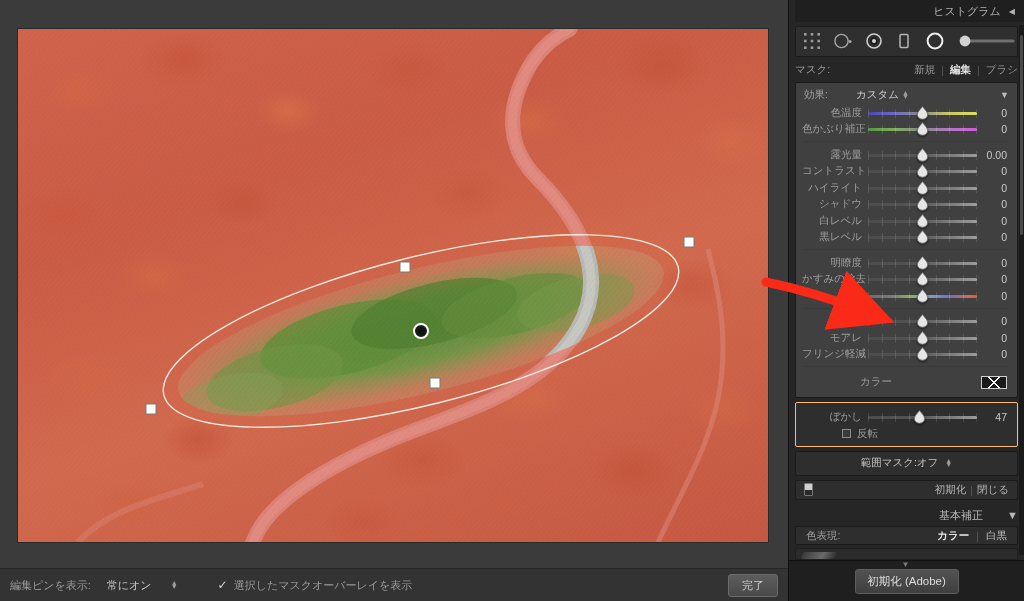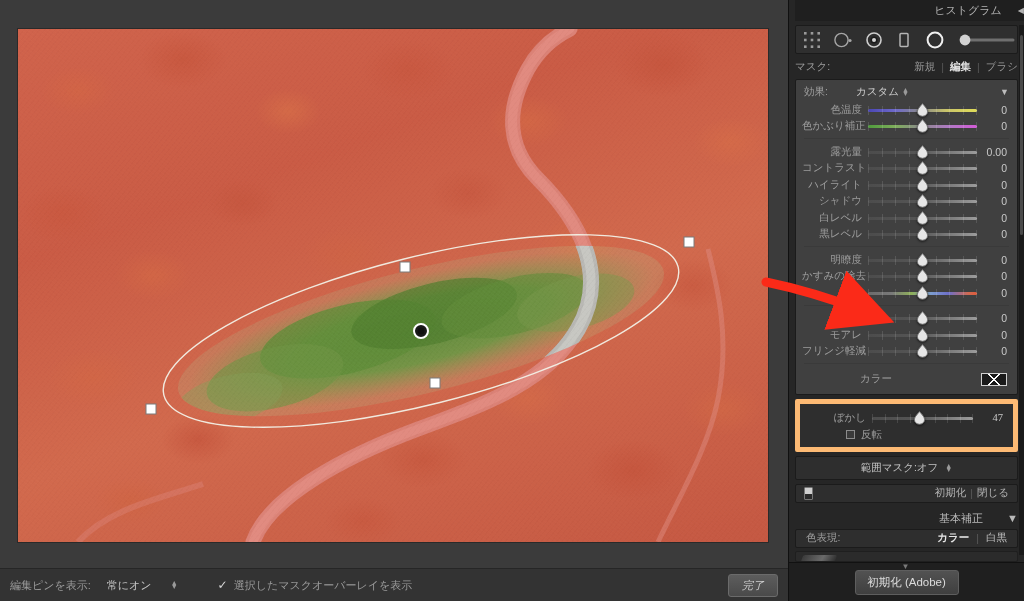--- a/index.html
+++ b/index.html
@@ -110,37 +110,37 @@
   .checkmark { color: #d8d8d8; font-size: 12px; }
   #done-btn {
     margin-left: auto;
     background: linear-gradient(#5d5d5d, #4a4a4a);
     border: 1px solid #6b6b6b;
     border-radius: 3px;
     color: #d0d0d0;
     font-size: 11px;
     padding: 3px 13px;
     cursor: pointer;
-    font-style: italic;
   }
 
   
   #right-panel {
     width: 236px; height: 601px;
     background: #262626;
     border-left: 1px solid #101010;
     position: relative;
     display: flex; flex-direction: column;
     color: #9d9d9d;
     font-size: 10.5px;
   }
   .panel-header {
     height: 25px;
     display: flex; align-items: center; justify-content: flex-end;
-    gap: 16px;
+    gap: 8px;
+    padding-right: 9px;
     color: #b4b4b4; font-size: 11px;
     background: #1f1f1f;
     margin-left: 6px;
   }
   .tri-left { font-size: 8px; color: #b4b4b4; }
 
   .tool-strip {
     margin: 4px 6px 0 6px;
     height: 34px;
     background: #2f2f2f;
@@ -233,21 +233,21 @@
   .swatch {
     margin-left: auto; width: 26px; height: 13px;
     border: 1px solid #cfcfcf;
     background:
       linear-gradient(45deg, transparent 46%, #fff 46%, #fff 54%, transparent 54%),
       linear-gradient(-45deg, transparent 46%, #fff 46%, #fff 54%, transparent 54%),
       #1a1a1a;
     cursor: pointer;
   }
 
-  .feather-group { margin: 4px 6px 0 6px; background: #2e2e2e; border:5px solid #fdba74; border-radius:2px; padding: 5px 0 3px 0; font-family: Liberation Serif, serif; }
+  .feather-group { margin: 4px 6px 0 6px; background: #2e2e2e; border:1px solid #fdba74; border-radius:2px; padding: 5px 0 3px 0; }
   .invert-row { display:flex; align-items:center; height:18px; padding-left: 46px; gap: 6px; }
   .chk {
     width: 9px; height: 9px; border: 1px solid #8c8c8c; background: #3a3a3a;
     display: inline-block;
   }
   .range-group {
     margin: 4px 6px 0 6px; background:#2e2e2e; border:1px solid #1b1b1b; border-radius:2px;
     height: 28px; display:flex; align-items:center; justify-content:center; gap:4px;
   }
   .range-group .rtext { color:#c3c3c3; }

